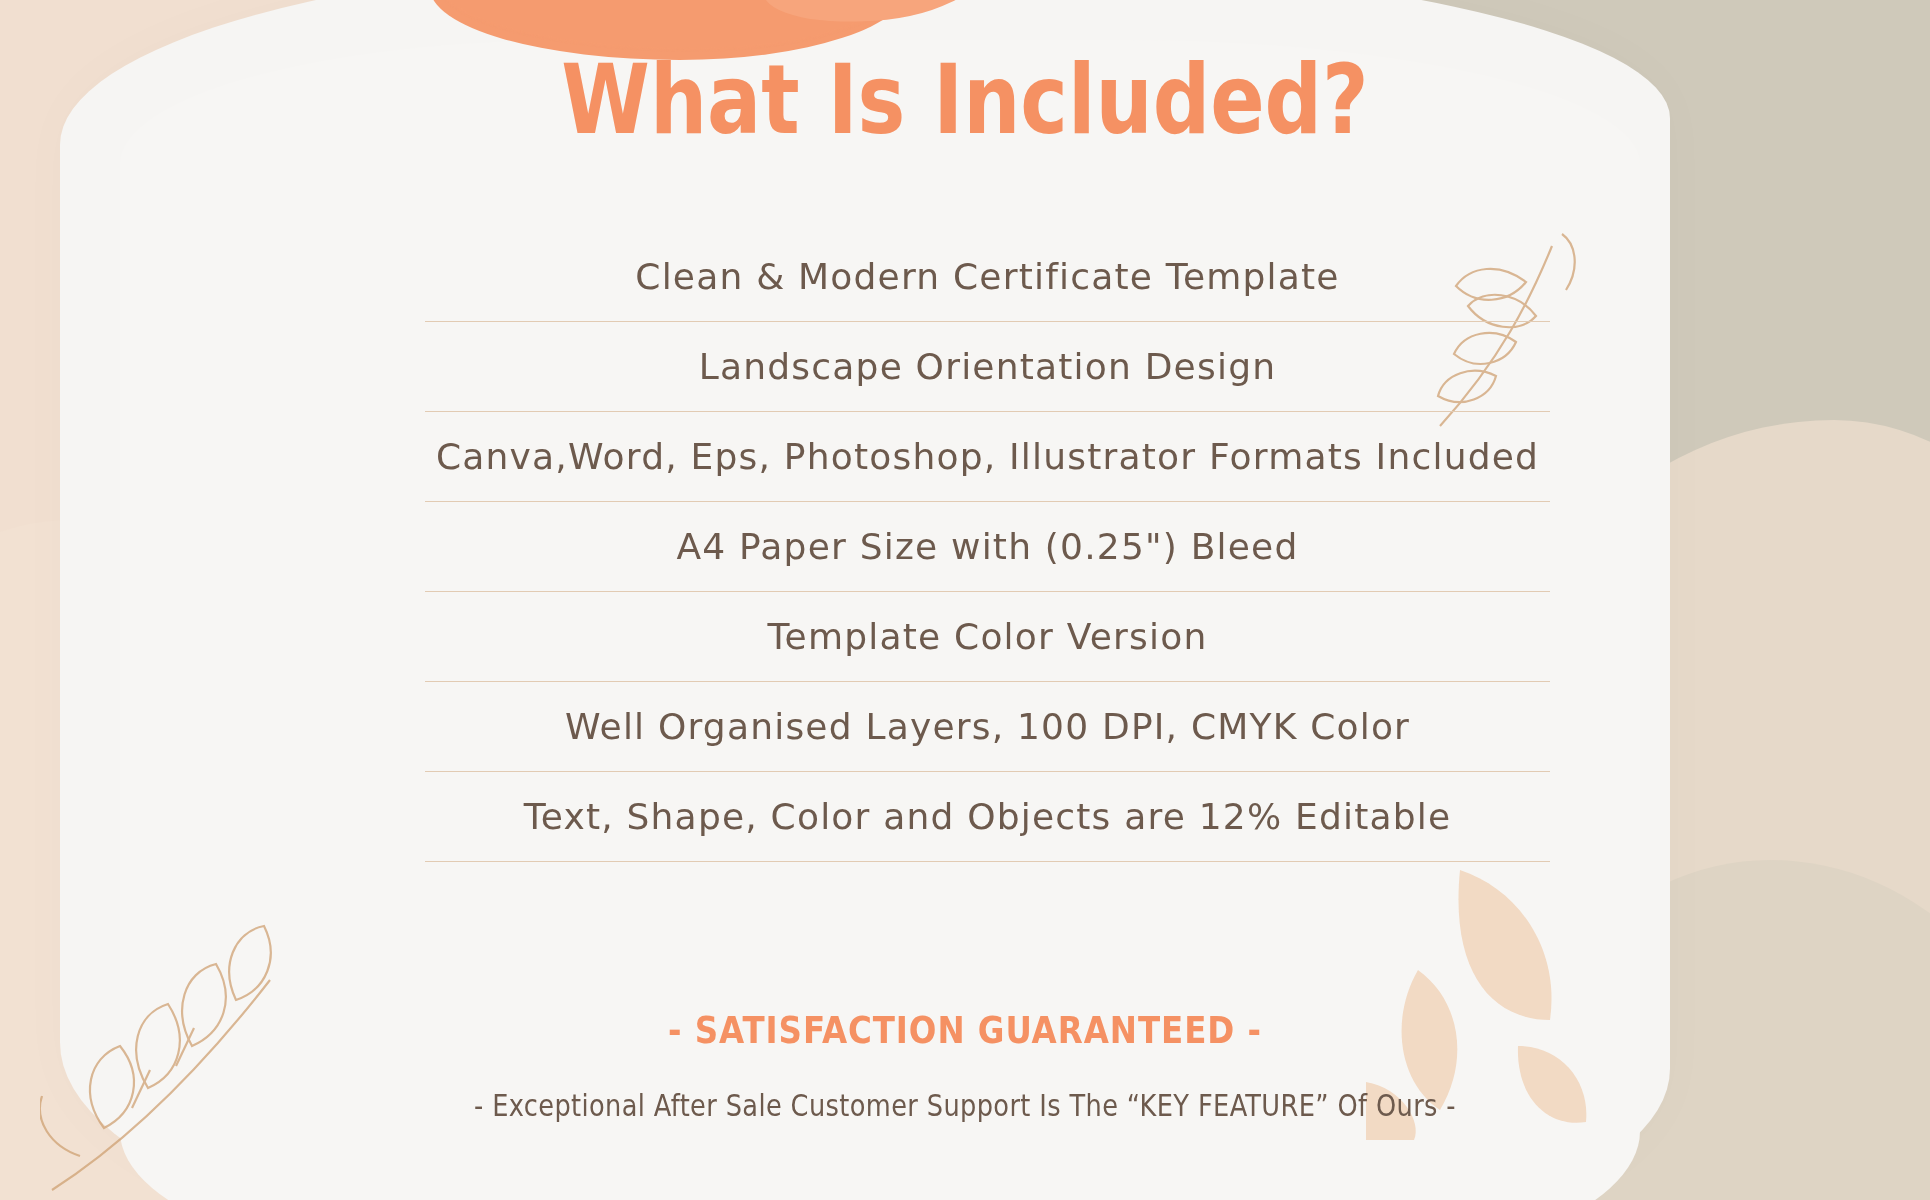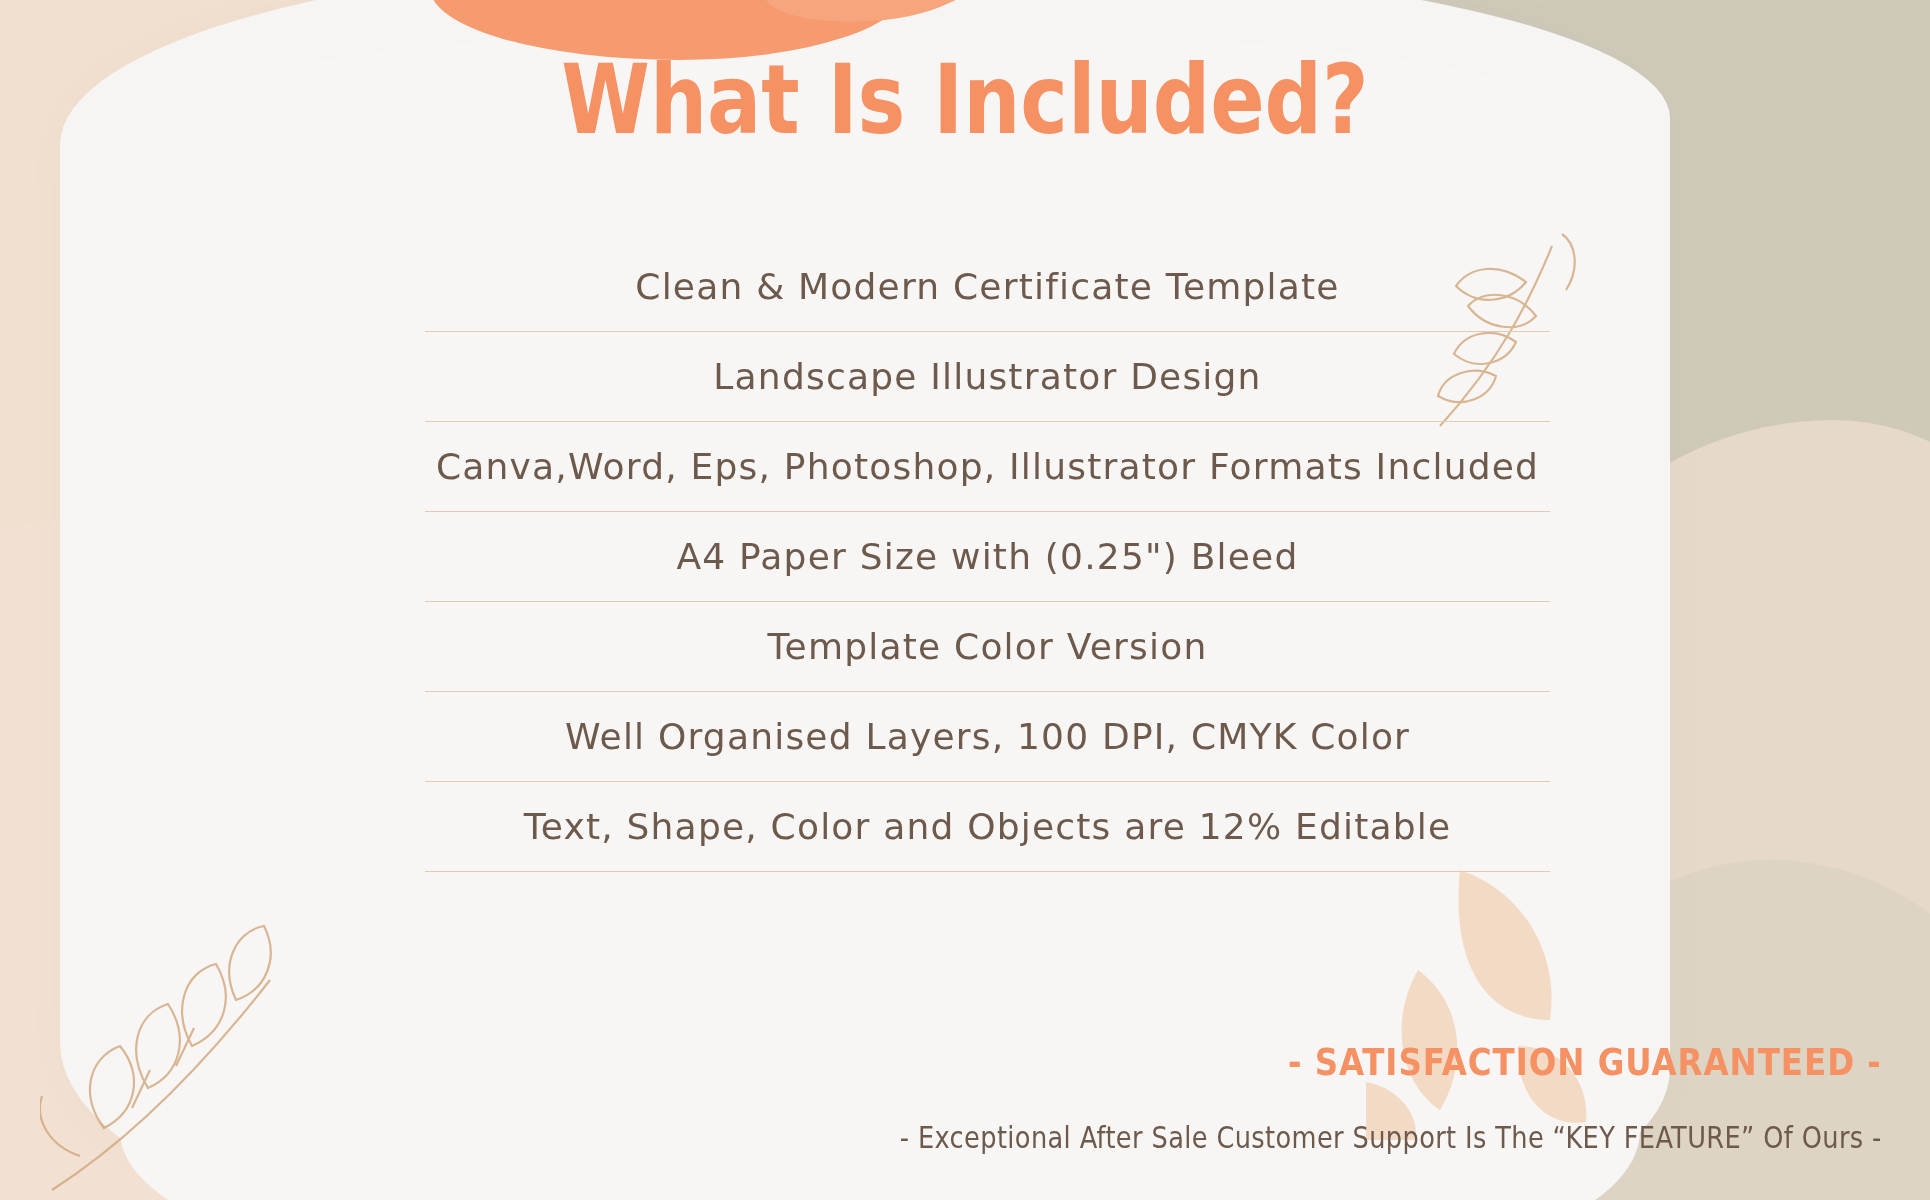--- a/index.html
+++ b/index.html
@@ -159,21 +159,21 @@
     font-family: "DejaVu Sans Condensed", "Liberation Sans Narrow", "Liberation Sans", sans-serif;
     font-weight: 700;
     font-size: 96px;
     letter-spacing: 0px;
     transform: scaleX(.93);
     line-height: 1;
   }
 
   .list {
     position: absolute;
-    top: 242px;
+    top: 232px;
     left: 425px;
     width: 1125px;
   }
   .list-row {
     border-bottom: 1.5px solid #e2cbb3;
     height: 89px;
     display: flex;
     align-items: center;
     justify-content: center;
   }
@@ -187,22 +187,21 @@
     font-weight: 400;
     letter-spacing: 1.2px;
     white-space: nowrap;
   }
 
   .footer {
     position: absolute;
     left: 0;
     top: 1008px;
     width: 1930px;
-    text-align: right;
-    margin-top: 32px;
+    text-align: center;
   }
   .guarantee {
     color: #f59163;
     font-family: "DejaVu Sans Condensed", "Liberation Sans Narrow", "Liberation Sans", sans-serif;
     font-weight: 700;
     font-size: 38px;
     letter-spacing: 1px;
     transform: scaleX(.95);
   }
   .support {
@@ -259,21 +258,21 @@
 
 <div id="content">
 
   <div class="title">What Is Included?</div>
 
   <div class="list">
     <div class="list-row">
       <span class="list-text">Clean &amp; Modern Certificate Template</span>
     </div>
     <div class="list-row">
-      <span class="list-text">Landscape Illustrator Design</span>
+      <span class="list-text">Landscape Orientation Design</span>
     </div>
     <div class="list-row">
       <span class="list-text">Canva,Word, Eps, Photoshop, Illustrator Formats Included</span>
     </div>
     <div class="list-row">
       <span class="list-text">A4 Paper Size with (0.25") Bleed</span>
     </div>
     <div class="list-row">
       <span class="list-text">Template Color Version</span>
     </div>

